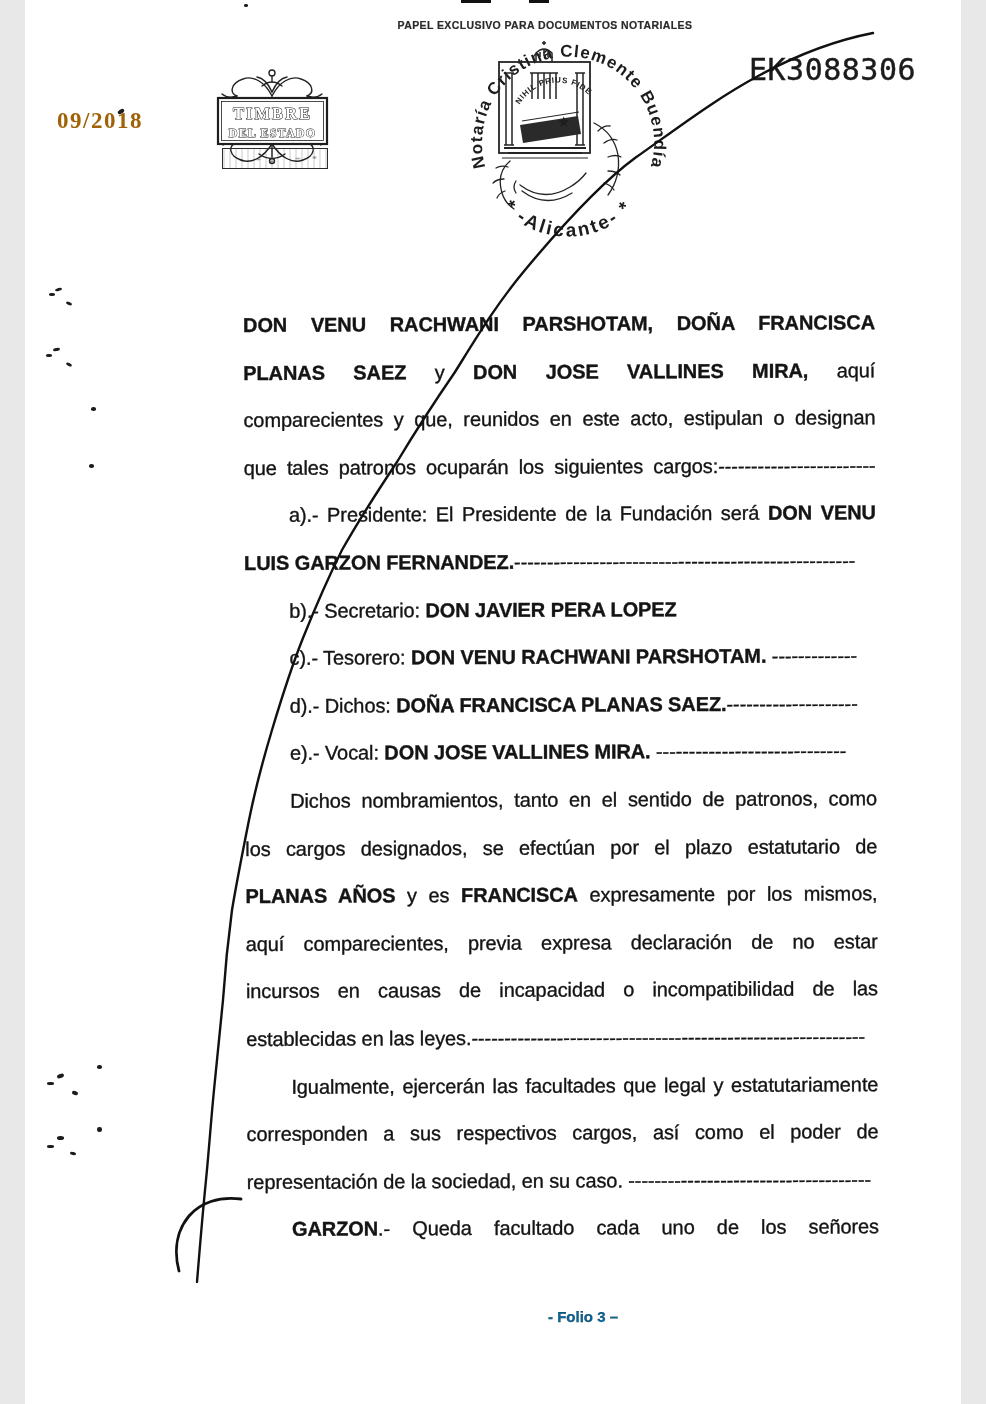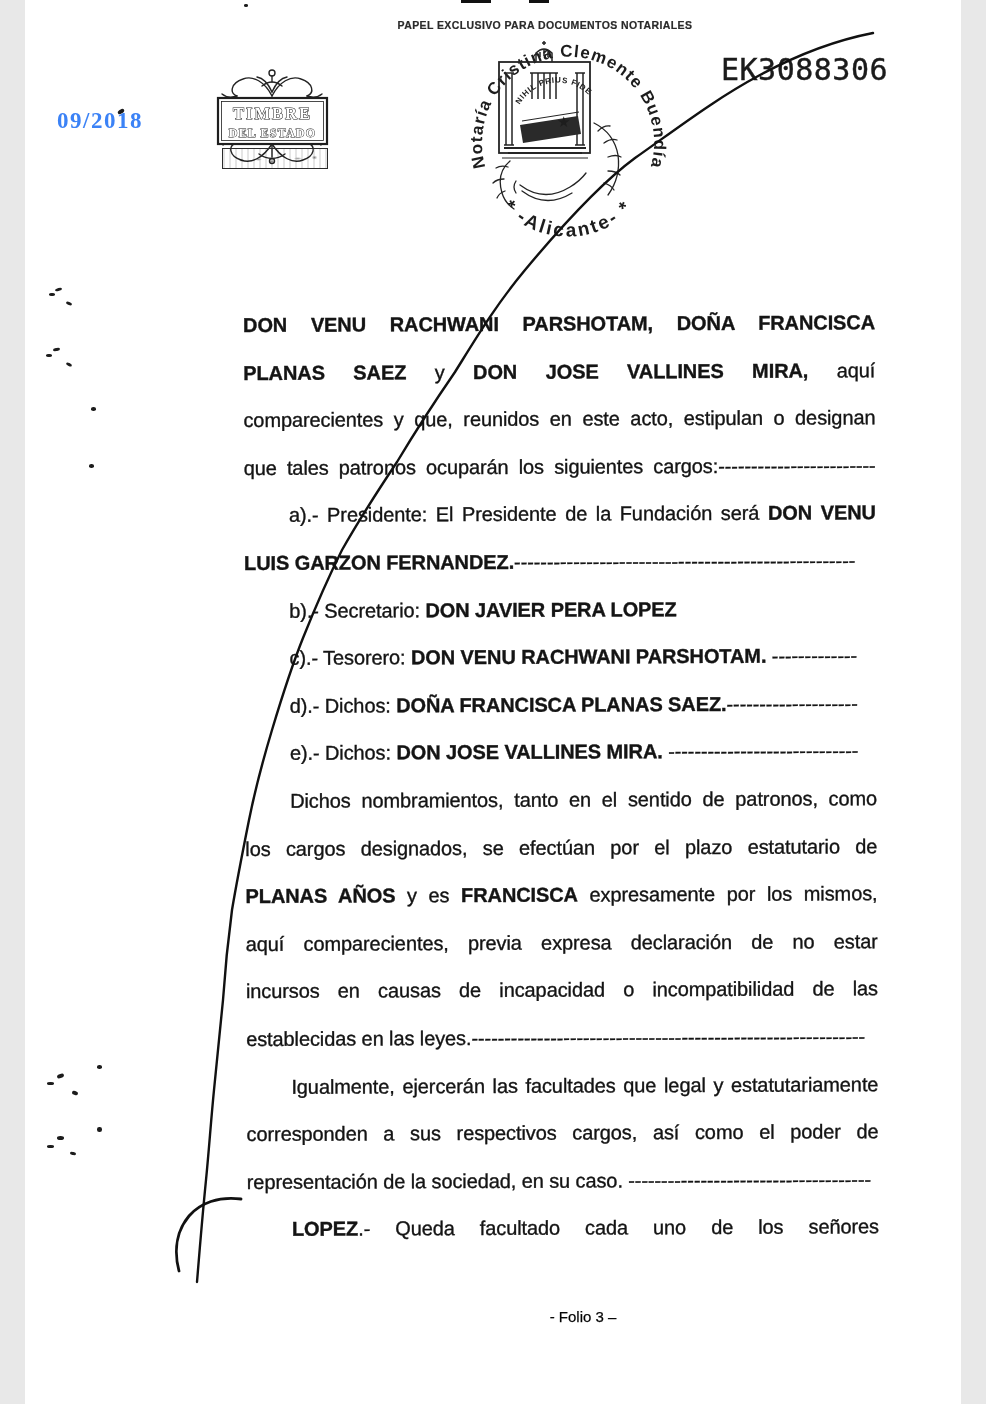--- a/index.html
+++ b/index.html
@@ -10,28 +10,28 @@
   }
   .abs{position:absolute;}
   
   .header-label{
     left:360px;top:19px;width:320px;text-align:center;
     font-size:10.5px;font-weight:700;letter-spacing:0.4px;color:#2a2a2a;
     -webkit-text-stroke:0.2px #2a2a2a;
   }
   
   .serial{
-    left:696px;top:52px;font-family:"DejaVu Sans Mono","Liberation Mono",monospace;
+    left:724px;top:52px;font-family:"DejaVu Sans Mono","Liberation Mono",monospace;
     font-size:30px;font-weight:400;letter-spacing:0.5px;color:#1b1b1b;
     -webkit-text-stroke:0.4px #1b1b1b;
   }
   
   .date-code{
     left:32px;top:108px;font-family:"Liberation Serif",serif;
-    font-size:23px;font-weight:700;letter-spacing:1.5px;color:#3b82f6;
+    font-size:23px;font-weight:700;letter-spacing:1.5px;color:#a16207;
   }
   
   .smudge-box{
     left:197px;top:148px;width:106px;height:21px;
     border:1.6px solid #2b2b2b;box-sizing:border-box;
     background:
       radial-gradient(4px 2px at 18% 60%, rgba(20,20,20,.55), transparent 70%),
       radial-gradient(5px 2px at 34% 55%, rgba(20,20,20,.45), transparent 70%),
       radial-gradient(4px 2px at 47% 65%, rgba(20,20,20,.5), transparent 70%),
       radial-gradient(6px 2px at 72% 50%, rgba(20,20,20,.4), transparent 70%),
@@ -46,21 +46,21 @@
     -webkit-text-stroke:0.35px #141414;letter-spacing:-0.1px;
     transform:rotate(-0.25deg);transform-origin:0 50%;
   }
   .doc-line{height:47.6px;overflow:hidden;white-space:normal;text-align:left;}
   .doc-line.just{text-align:justify;text-align-last:justify;}
   .doc-line.ind{padding-left:45px;}
   .doc-line .b{font-weight:700;}
   
   .footer{
     left:418px;top:1308px;width:280px;text-align:center;
-    font-size:15px;font-weight:400;color:#000000;-webkit-text-stroke:0.25px #222;
+    font-size:15px;font-weight:700;color:#0369a1;-webkit-text-stroke:0.25px #222;
   }
   .edge-bar{background:#111;}
   .speck{background:#1c1c1c;border-radius:45%;}
   svg{display:block;}
   .stroke-layer{left:0;top:0;pointer-events:none;}
 </style>
 </head>
 <body>
 
 <div class="page">
@@ -161,31 +161,31 @@
   <div class="abs doc-body">
       <div class="doc-line just"><span class="b">DON VENU RACHWANI PARSHOTAM, DOÑA FRANCISCA</span></div>
       <div class="doc-line just"><span class="b">PLANAS SAEZ</span><span> y </span><span class="b">DON JOSE VALLINES MIRA,</span><span> aquí</span></div>
       <div class="doc-line just"><span>comparecientes y que, reunidos en este acto, estipulan o designan</span></div>
       <div class="doc-line just"><span>que tales patronos ocuparán los siguientes cargos:------------------------</span></div>
       <div class="doc-line just ind"><span>a).- Presidente: El Presidente de la Fundación será </span><span class="b">DON VENU</span></div>
       <div class="doc-line"><span class="b">LUIS GARZON FERNANDEZ.</span><span>----------------------------------------------------</span></div>
       <div class="doc-line ind"><span>b).- Secretario: </span><span class="b">DON JAVIER PERA LOPEZ</span></div>
       <div class="doc-line ind"><span>c).- Tesorero: </span><span class="b">DON VENU RACHWANI PARSHOTAM.</span><span> -------------</span></div>
       <div class="doc-line ind"><span>d).- Dichos: </span><span class="b">DOÑA FRANCISCA PLANAS SAEZ.</span><span>--------------------</span></div>
-      <div class="doc-line ind"><span>e).- Dichos: </span><span class="b">DON JOSE VALLINES MIRA. </span><span>-----------------------------</span></div>
+      <div class="doc-line ind"><span>e).- Vocal: </span><span class="b">DON JOSE VALLINES MIRA. </span><span>-----------------------------</span></div>
       <div class="doc-line just ind"><span>Dichos nombramientos, tanto en el sentido de patronos, como</span></div>
       <div class="doc-line just"><span>los cargos designados, se efectúan por el plazo estatutario de</span></div>
       <div class="doc-line just"><span class="b">PLANAS AÑOS</span><span> y es </span><span class="b">FRANCISCA</span><span> expresamente por los mismos,</span></div>
       <div class="doc-line just"><span>aquí comparecientes, previa expresa declaración de no estar</span></div>
       <div class="doc-line just"><span>incursos en causas de incapacidad o incompatibilidad de las</span></div>
       <div class="doc-line"><span>establecidas en las leyes.------------------------------------------------------------</span></div>
       <div class="doc-line just ind"><span>Igualmente, ejercerán las facultades que legal y estatutariamente</span></div>
       <div class="doc-line just"><span>corresponden a sus respectivos cargos, así como el poder de</span></div>
       <div class="doc-line"><span>representación de la sociedad, en su caso. -------------------------------------</span></div>
-      <div class="doc-line just ind"><span class="b">LOPEZ</span><span>.- Queda facultado cada uno de los señores</span></div>
+      <div class="doc-line just ind"><span class="b">GARZON</span><span>.- Queda facultado cada uno de los señores</span></div>
     </div>
 
   <div class="abs footer">- Folio 3 –</div>
 
   <div class="abs" style="left:0;top:0;width:0;height:0;">
       <div class="abs speck" style="left: 219px; top: 4px; width: 4px; height: 3px; transform: rotate(0deg);"></div>
       <div class="abs speck" style="left: 94px; top: 108px; width: 4px; height: 7px; transform: rotate(55deg);"></div>
       <div class="abs speck" style="left: 30px; top: 288px; width: 7px; height: 3px; transform: rotate(-15deg);"></div>
       <div class="abs speck" style="left: 24px; top: 293px; width: 6px; height: 3px; transform: rotate(0deg);"></div>
       <div class="abs speck" style="left: 41px; top: 302px; width: 6px; height: 3px; transform: rotate(20deg);"></div>

